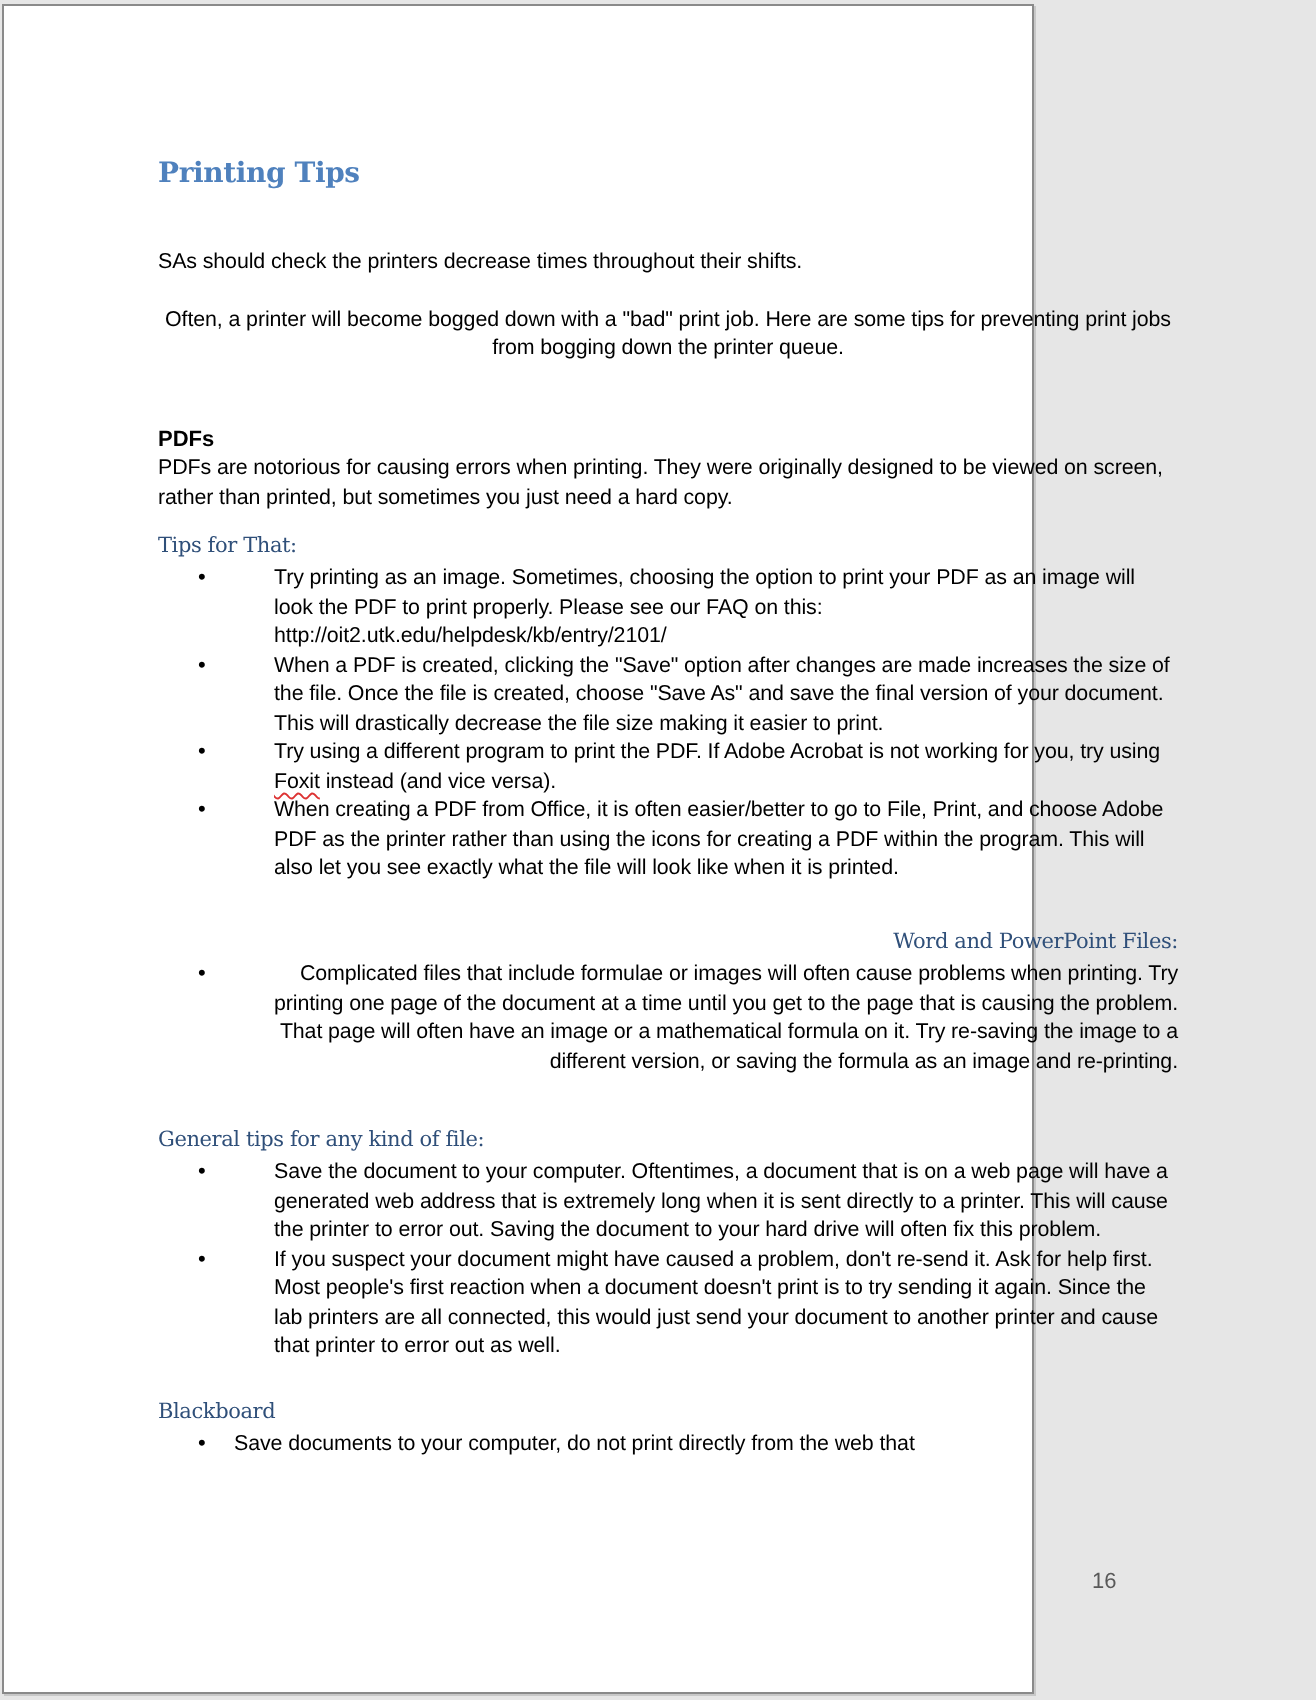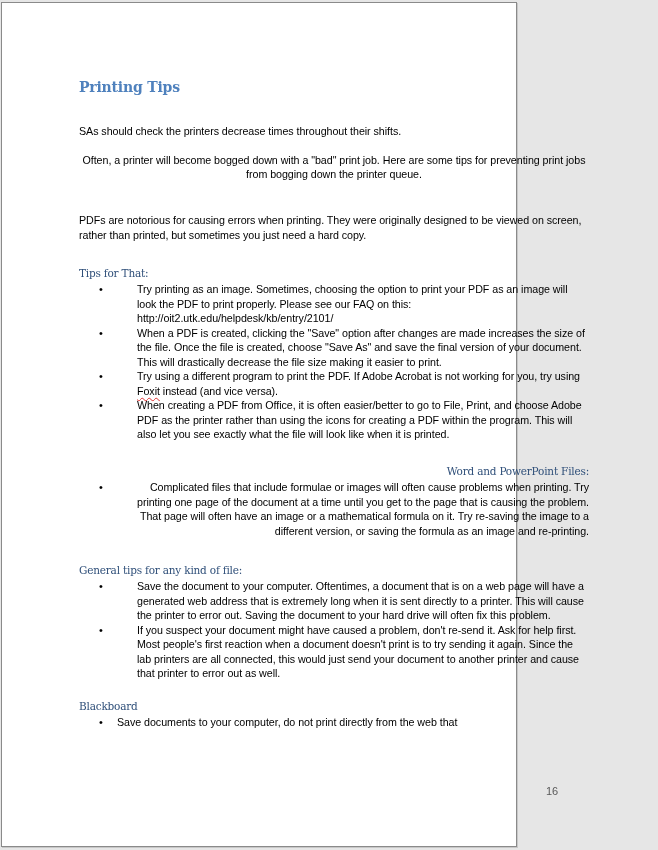--- a/index.html
+++ b/index.html
@@ -124,20 +124,21 @@
   <div class="content">
 
     <h1 class="title">Printing Tips</h1>
 
     <div class="block" style="top:121px;">
       <p class="para">SAs should check the printers decrease times throughout their shifts.</p>
       <p class="para" style="margin-top:14px;text-align:center;">Often, a printer will become bogged down with a "bad" print job. Here are some tips for preventing print jobs from bogging down the printer queue.</p>
     </div>
 
     <div class="block" style="top:210px;">
+      <h2 class="h-sans-bold">PDFs</h2>
       <p class="para">PDFs are notorious for causing errors when printing. They were originally designed to be viewed on screen, rather than printed, but sometimes you just need a hard copy.</p>
     </div>
 
     <div class="block" style="top:263px;">
       <h3 class="h-sub" style="margin-bottom:1px;">Tips for That:</h3>
       <ul class="bullets">
         <li>
           <span class="bullet">•</span>
           <span>Try printing as an image. Sometimes, choosing the option to print your PDF as an image will look the PDF to print properly. Please see our FAQ on this:</span>
           <span>http://oit2.utk.edu/helpdesk/kb/entry/2101/</span>

